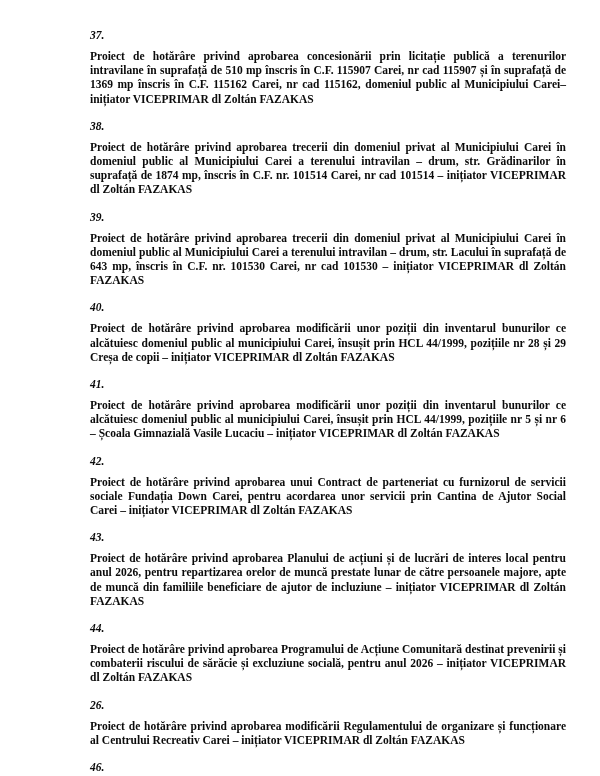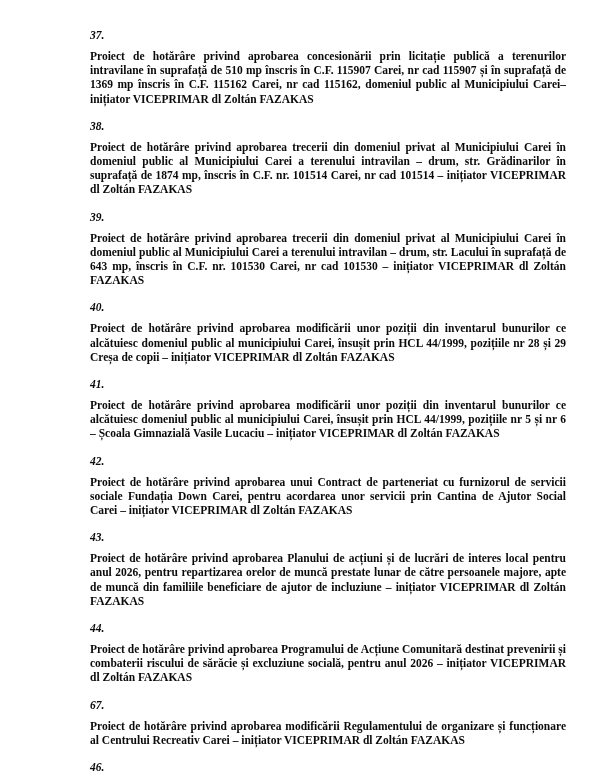--- a/index.html
+++ b/index.html
@@ -102,21 +102,21 @@
       <span class="num">43.</span>
       <span class="txt">Proiect de hotărâre privind aprobarea Planului de acțiuni și de lucrări de interes local pentru anul 2026, pentru repartizarea orelor de muncă prestate lunar de către persoanele majore, apte de muncă din familiile beneficiare de ajutor de incluziune – inițiator VICEPRIMAR dl Zoltán FAZAKAS</span>
     </div>
 
     <div class="agenda-item">
       <span class="num">44.</span>
       <span class="txt">Proiect de hotărâre privind aprobarea Programului de Acțiune Comunitară destinat prevenirii și combaterii riscului de sărăcie și excluziune socială, pentru anul 2026 – inițiator VICEPRIMAR dl Zoltán FAZAKAS</span>
     </div>
 
     <div class="agenda-item">
-      <span class="num">67.</span>
+      <span class="num">26.</span>
       <span class="txt">Proiect de hotărâre privind aprobarea modificării Regulamentului de organizare și funcționare al Centrului Recreativ Carei – inițiator VICEPRIMAR dl Zoltán FAZAKAS</span>
     </div>
 
     <div class="agenda-item">
       <span class="num">46.</span>
       <span class="txt">Diverse</span>
     </div>
 
     <div class="signature">
       <div class="sig-title">VICEPRIMAR</div>

